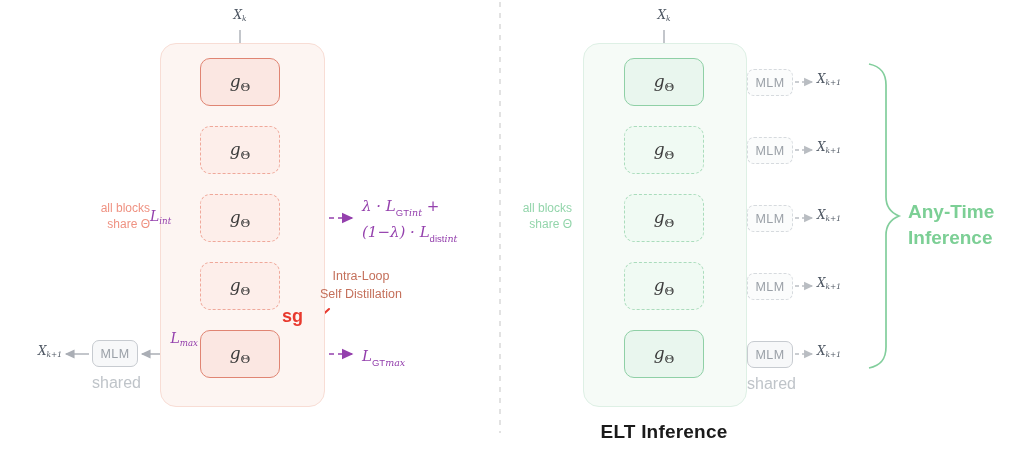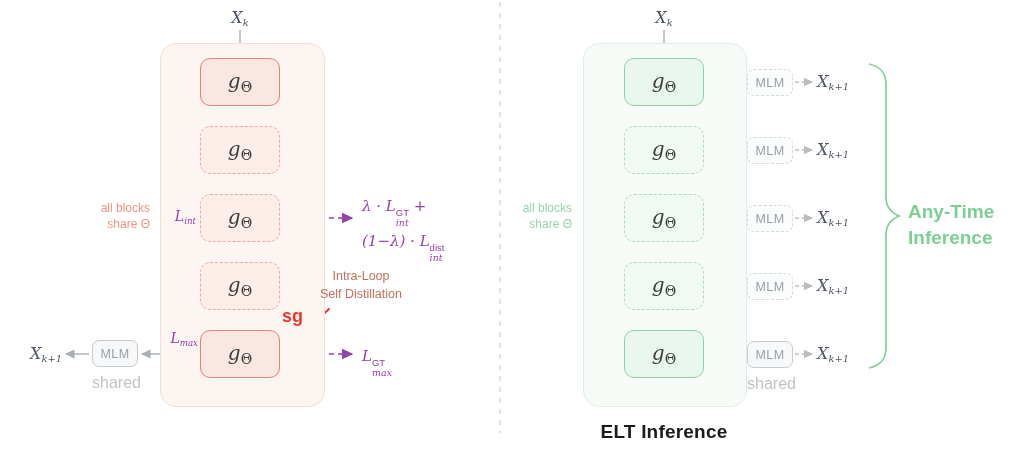--- a/index.html
+++ b/index.html
@@ -18,36 +18,36 @@
   .abs{position:absolute;}
   .math{font-family:"DejaVu Serif",serif;font-style:italic;color:var(--x-label);}
   .sub{font-size:0.62em;vertical-align:-0.30em;}
   .panel{position:absolute;border-radius:16px;}
   .panel.pink{left:160px;top:43px;width:163px;height:362px;background:var(--pink-panel);
               border:1px solid var(--pink-panel-border);}
   .panel.green{left:583px;top:43px;width:162px;height:362px;background:var(--green-panel);
                border:1px solid var(--green-panel-border);}
   .blk{position:absolute;width:80px;height:48px;border-radius:10px;display:flex;
        align-items:center;justify-content:center;box-sizing:border-box;}
-  .blk .math{font-size:20px;color:var(--math-dark);}
+  .blk .math{font-size:17px;color:var(--math-dark);}
   .blk .sub{font-style:normal;font-size:0.70em;}
   .blk.pL{left:200px;} .blk.pR{left:624px;}
   .t1{top:58px;} .t2{top:126px;} .t3{top:194px;} .t4{top:262px;} .t5{top:330px;}
   .pink-solid{background:var(--salmon-fill);border:1.5px solid var(--salmon-border);}
   .pink-dash{background:#fdeeea;border:1.5px dashed var(--salmon-dash);}
   .green-solid{background:var(--green-fill);border:1.5px solid var(--green-border);}
   .green-dash{background:#f0faf3;border:1.5px dashed var(--green-dash);}
-  .xlab{font-size:16px;white-space:nowrap;}
+  .xlab{font-size:12px;white-space:nowrap;}
   .note{font-size:12px;line-height:1.32;text-align:right;white-space:nowrap;}
   .note.salmon{color:var(--salmon-text);}
   .note.green{color:var(--green-text);}
   .losslab{font-size:14px;color:var(--purple);white-space:nowrap;}
   .formula{font-size:15px;color:var(--purple);line-height:26px;white-space:nowrap;}
   .formula .math,.losslab.math{color:var(--purple);}
-  .stk{display:inline-flex;flex-direction:column;align-items:flex-start;font-size:9.5px;
+  .stk{display:inline-flex;align-items:flex-start;font-size:9.5px;
        line-height:1.08;vertical-align:-0.50em;font-style:normal;font-family:"Liberation Sans",sans-serif;}
   .stk .sb{font-style:italic;font-family:"DejaVu Serif",serif;}
   .mlm{position:absolute;width:46px;height:27px;border-radius:7px;display:flex;align-items:center;
        justify-content:center;font-size:12.5px;letter-spacing:.4px;color:var(--mlm-text);
        background:var(--mlm-bg);box-sizing:border-box;}
   .mlm.solid{border:1.3px solid var(--mlm-border);}
   .mlm.dash{border:1.3px dashed #d6dade;background:#fbfcfc;}
   .shared{font-size:16px;color:var(--shared-text);text-align:center;}
   .distill{font-size:12.5px;color:var(--distill-text);line-height:1.4;white-space:nowrap;}
   .sg{font-size:18px;font-weight:bold;color:var(--red);}
@@ -151,21 +151,21 @@
     </div>
   <div class="blk pL t5 pink-solid">
       <span class="math"><span>g</span><span class="sub">Θ</span></span>
     </div>
 
   <div class="abs note salmon" style="left:50px;top:201px;width:100px;">
     <div>all blocks</div>
     <div>share Θ</div>
   </div>
 
-  <div class="abs math losslab" style="left:150px;top:208px;width:46px;text-align:right;"><span>L</span><span class="sub">int</span></div>
+  <div class="abs math losslab" style="left:150px;top:208px;width:46px;"><span>L</span><span class="sub">int</span></div>
 
   <div class="abs math losslab" style="left:152px;top:330px;width:46px;text-align:right;"><span>L</span><span class="sub">max</span></div>
 
   <div class="abs formula" style="left:362px;top:193px;">
     <div><span class="math">λ · </span><span class="math">L</span><span class="stk">
           <span class="sp">GT</span>
           <span class="sb">int</span>
         </span><span class="math"> +</span></div>
     <div><span class="math">(1−λ) · </span><span class="math">L</span><span class="stk">
           <span class="sp">dist</span>

